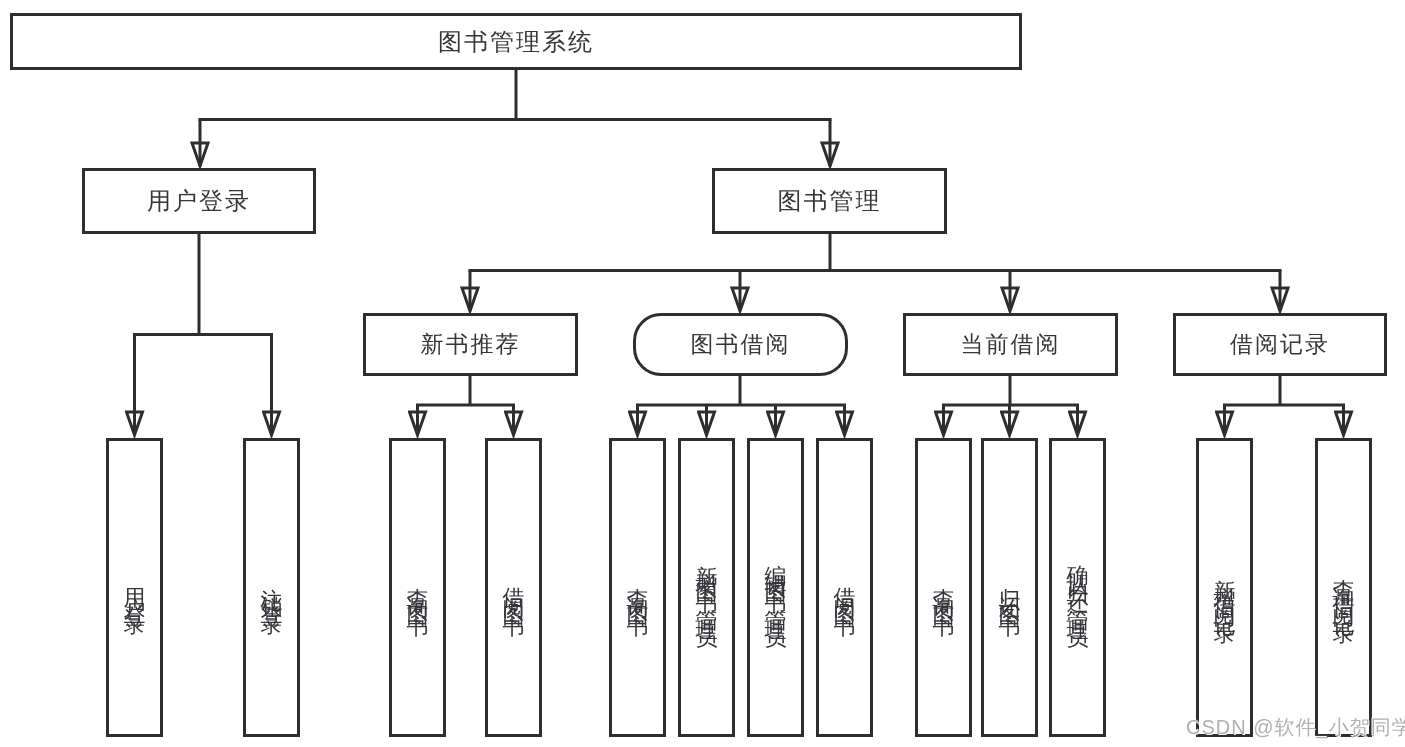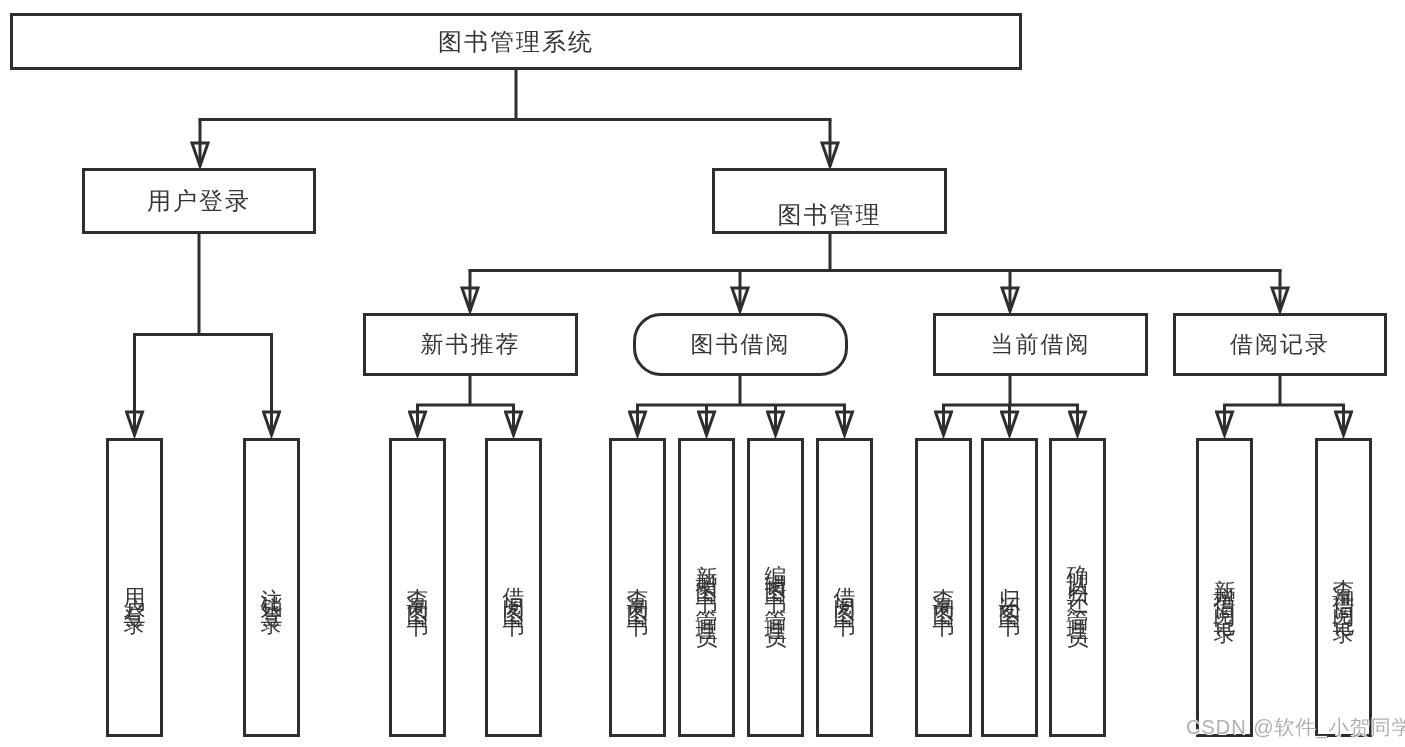--- a/index.html
+++ b/index.html
@@ -49,25 +49,25 @@
     font-size: 20px;
     letter-spacing: 1px;
     color: #b0b0b0;
     text-shadow: 1px 1px 0 #ffffff, -1px -1px 0 #ffffff;
     z-index: 10;
     white-space: nowrap;
   }
   
   .n-root  { left: 10px;  top: 13px;  width: 1012px; height: 57px; }
   .n-login { left: 82px;  top: 168px; width: 234px;  height: 66px; }
-  .n-mgmt  { left: 712px; top: 168px; width: 235px;  height: 66px; align-items: flex-end; }
+  .n-mgmt  { left: 712px; top: 168px; width: 235px;  height: 66px; }
   .l3 { top: 313px; height: 63px; }
   .n-rec    { left: 363px;  width: 215px; }
   .n-borrow { left: 633px;  width: 215px; border-radius: 28px; }
-  .n-cur    { left: 903px;  width: 215px; margin-left: 30px; }
+  .n-cur    { left: 903px;  width: 215px; }
   .n-recRd  { left: 1173px; width: 214px; }
   .leaf { top: 438px; height: 299px; width: 57px; }
   .lf-1  { left: 106px; }
   .lf-2  { left: 243px; }
   .lf-3  { left: 389px; }
   .lf-4  { left: 485px; }
   .lf-5  { left: 609px; }
   .lf-6  { left: 678px; }
   .lf-7  { left: 747px; }
   .lf-8  { left: 816px; }

